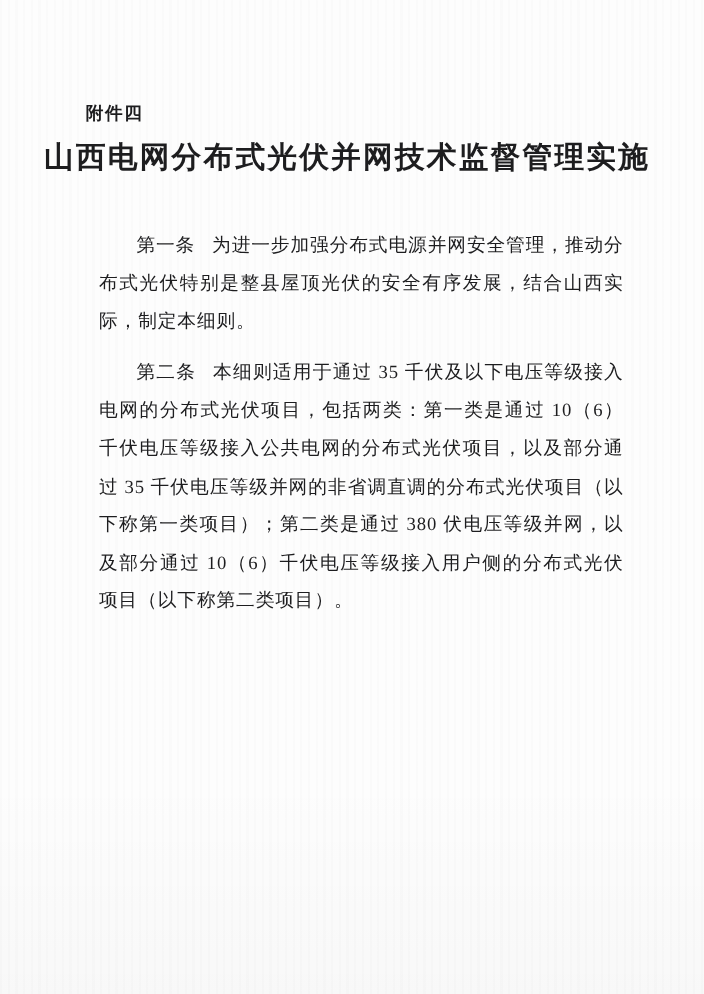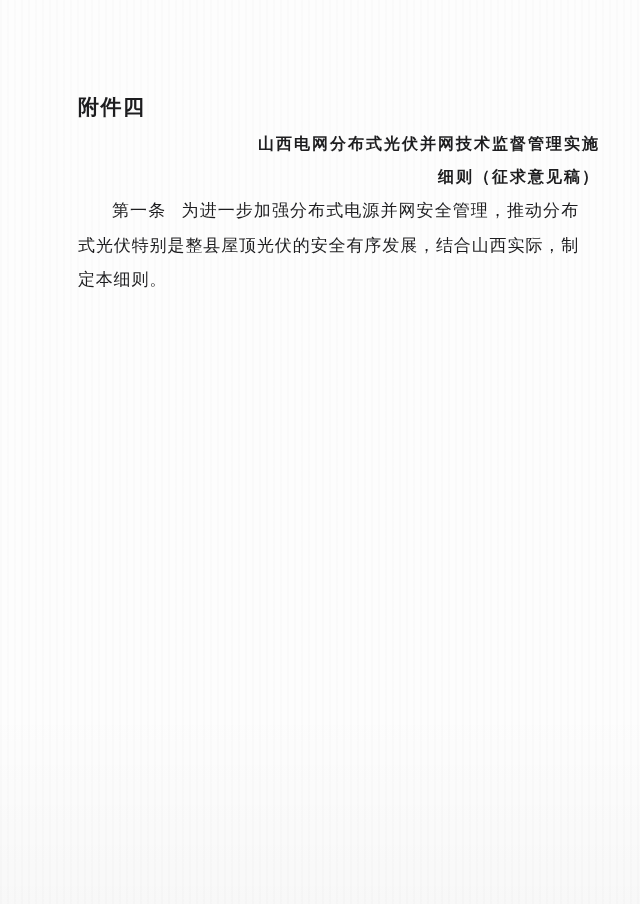--- a/index.html
+++ b/index.html
@@ -22,67 +22,67 @@
     inset: 0;
     pointer-events: none;
     background:
       repeating-linear-gradient(90deg, rgba(0,0,0,0.012) 0 2px, rgba(0,0,0,0) 2px 7px),
       linear-gradient(180deg, rgba(0,0,0,0) 78%, rgba(0,0,0,0.02) 100%);
   }
   .attachment-label {
     position: absolute;
     top: 93px;
     left: 78px;
-    font-size: 21px;
+    font-size: 16px;
     font-weight: bold;
     letter-spacing: 1.5px;
   }
   .doc-title {
     position: absolute;
     top: 127px;
     left: 40px;
     right: 40px;
     margin: 0;
-    text-align: right;
-    font-size: 16px;
+    text-align: left;
+    font-size: 27px;
     font-weight: bold;
     line-height: 33px;
     letter-spacing: 2px;
   }
   .title-line { display: block; }
   .doc-body {
     position: absolute;
     top: 194px;
     left: 78px;
     right: 61px;
     font-size: 17px;
     line-height: 34.6px;
     letter-spacing: 0.8px;
     text-align: justify;
   }
   .para {
-    margin: 0;
+    margin: 12px;
     text-indent: 2em;
   }
   .article-label {
     margin-right: 0.9em;
   }
 </style>
 </head>
 <body>
 
 <div class="page">
   <div class="scan-noise"></div>
 
   <div class="attachment-label">附件四</div>
 
   <h1 class="doc-title">
     <span class="title-line">山西电网分布式光伏并网技术监督管理实施</span>
-    <span class="title-line">细则（征求意见稿）</span>
   </h1>
 
   <div class="doc-body">
     <p class="para"><span class="article-label">第一条</span><span class="article-text">为进一步加强分布式电源并网安全管理，推动分布式光伏特别是整县屋顶光伏的安全有序发展，结合山西实际，制定本细则。</span></p>
 
+    <p class="para"><span class="article-label">第二条</span><span class="article-text">本细则适用于通过 35 千伏及以下电压等级接入电网的分布式光伏项目，包括两类：第一类是通过 10（6）千伏电压等级接入公共电网的分布式光伏项目，以及部分通过 35 千伏电压等级并网的非省调直调的分布式光伏项目（以下称第一类项目）；第二类是通过 380 伏电压等级并网，以及部分通过 10（6）千伏电压等级接入用户侧的分布式光伏项目（以下称第二类项目）。</span></p>
 
 
   </div>
 </div>
 
 </body></html>

